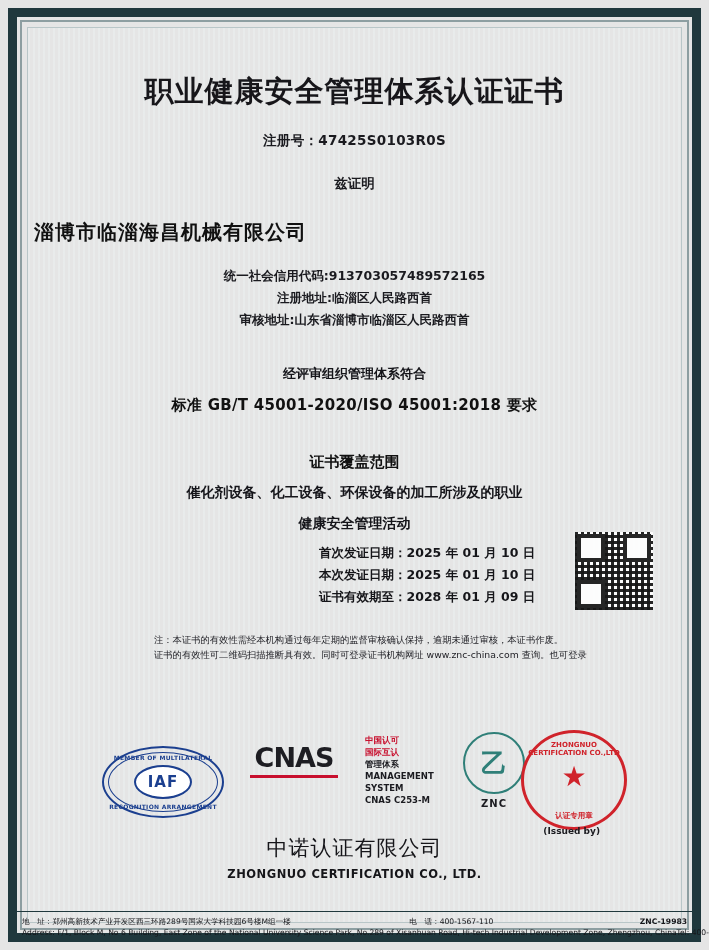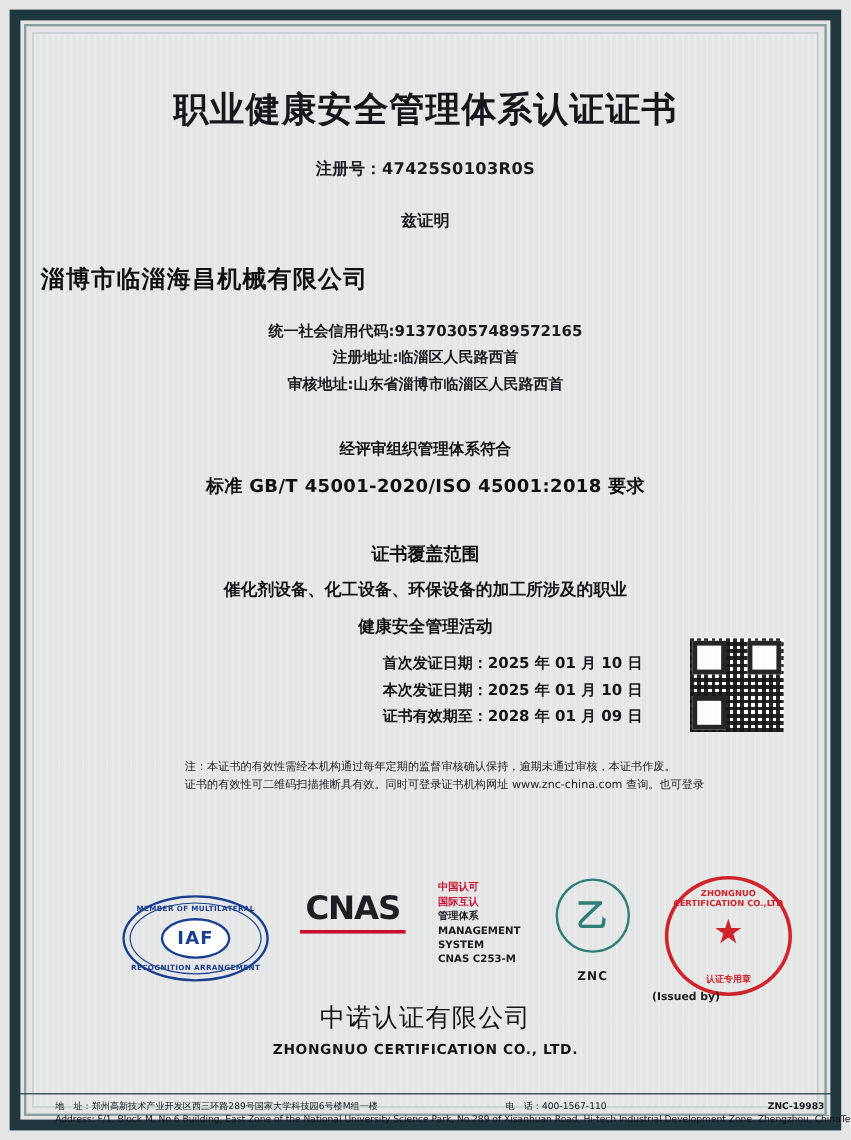--- a/index.html
+++ b/index.html
@@ -149,29 +149,28 @@
   }
   .cnas-txt .red{color:#c8102e;}
   .znc{
     position:absolute;left:415px;top:8px;width:70px;text-align:center;
   }
   .znc .mark{
     width:58px;height:58px;margin:0 auto;border:2px solid #2f7f78;border-radius:50%;
     display:flex;align-items:center;justify-content:center;
     font-size:26px;font-weight:bold;color:#2f7f78;
   }
-  .znc .lbl{font-size:10px;font-weight:bold;color:#1b1b20;margin-top:15px;letter-spacing:1px;}
+  .znc .lbl{font-size:10px;font-weight:bold;color:#1b1b20;margin-top:4px;letter-spacing:1px;}
   .seal{
     position:absolute;right:35px;top:0px;width:115px;height:108px;
   }
   .seal .circle{
     position:absolute;left:6px;top:6px;width:100px;height:94px;
     border:3px solid #d0232b;border-radius:50%;
     color:#d0232b;
-    margin-left:33px;
   }
   .seal .star{
     position:absolute;left:50%;top:46%;transform:translate(-50%,-50%);
     font-size:28px;color:#d0232b;
   }
   .seal .t{
     position:absolute;width:100%;text-align:center;font-size:7px;font-weight:bold;top:8px;color:#d0232b;
   }
   .seal .b{
     position:absolute;width:100%;text-align:center;font-size:7.5px;font-weight:bold;bottom:6px;color:#d0232b;
@@ -187,21 +186,21 @@
     position:absolute;left:0;right:0;top:833px;text-align:center;
     font-size:11.5px;font-weight:bold;color:#151519;letter-spacing:.5px;
   }
   .footer{
     position:absolute;left:-20px;right:-20px;bottom:-22px;
     border-top:1px solid #20383d;
     padding-top:4px;
     font-size:7.6px;color:#16161a;line-height:11px;
   }
   .footer .row{display:flex;justify-content:space-between;padding:0 8px;}
-  .footer .left{white-space:nowrap;padding-left:24px;}
+  .footer .left{white-space:nowrap;}
   .footer .right{white-space:nowrap;text-align:left;}
   .footer .code{font-weight:bold;margin-left:28px;}
 </style>
 </head>
 <body>
 
 <div class="cert">
   <div class="frame-outer"></div>
   <div class="frame-mid"></div>
   <div class="frame-inner"></div>

